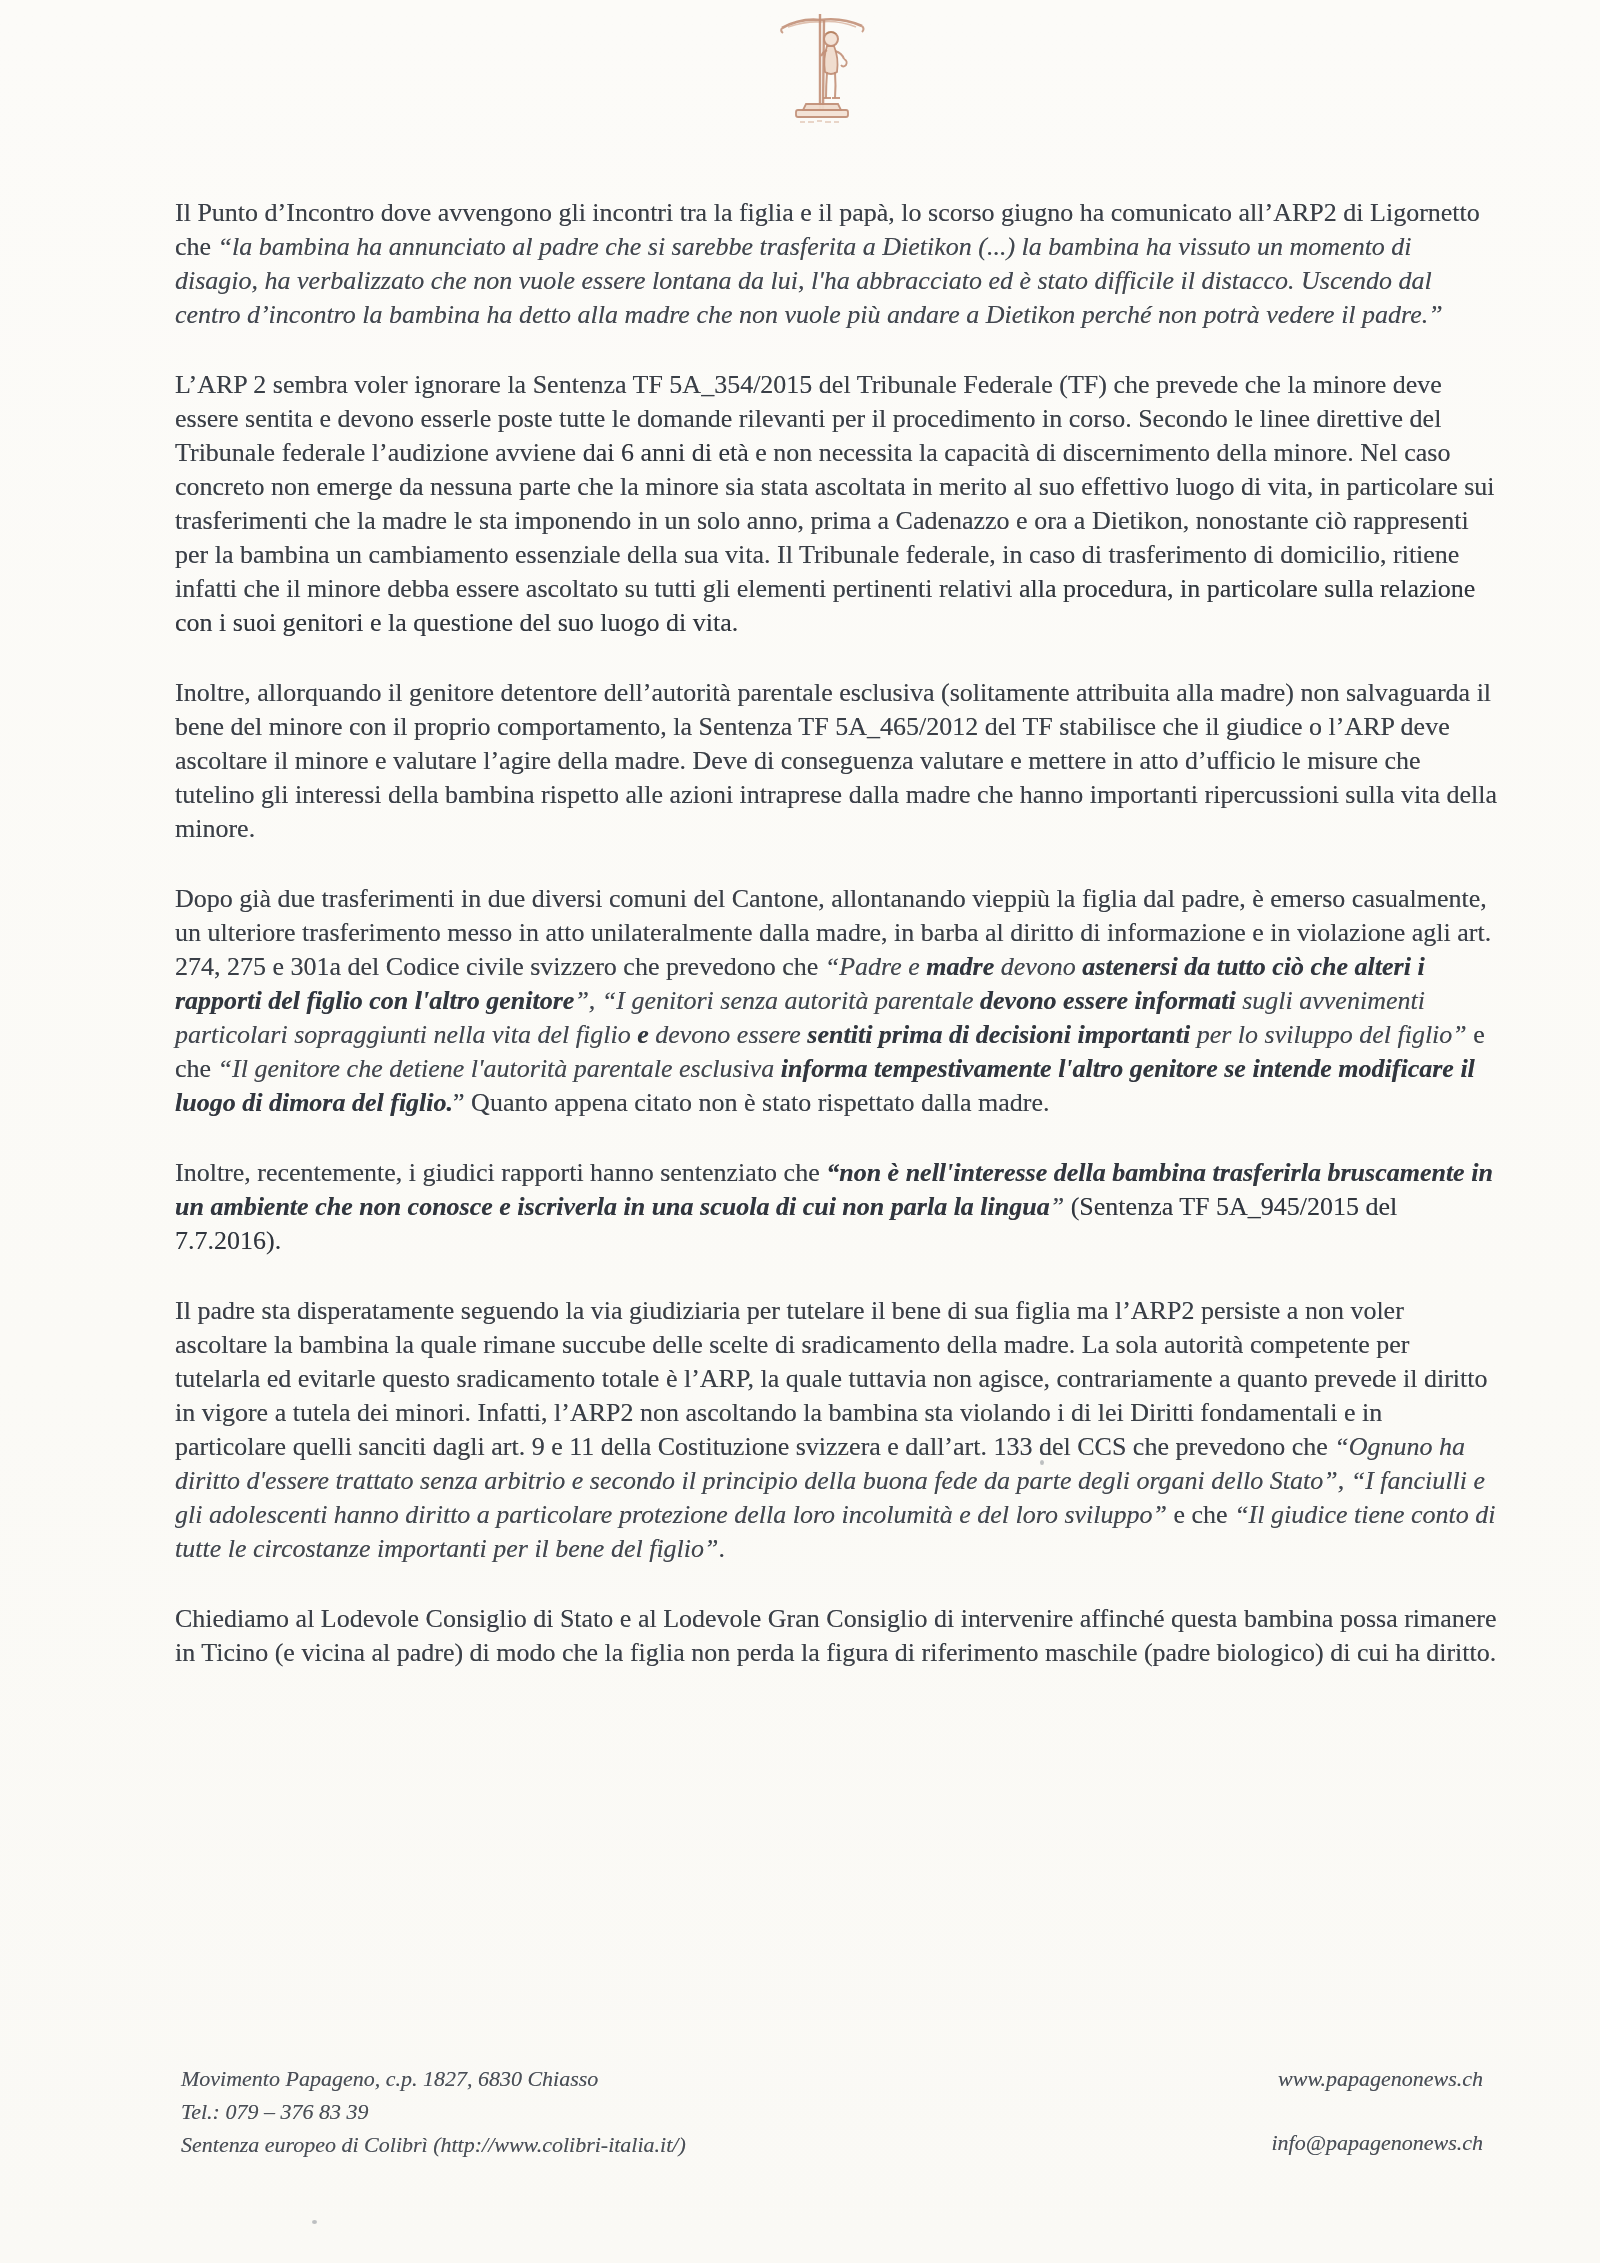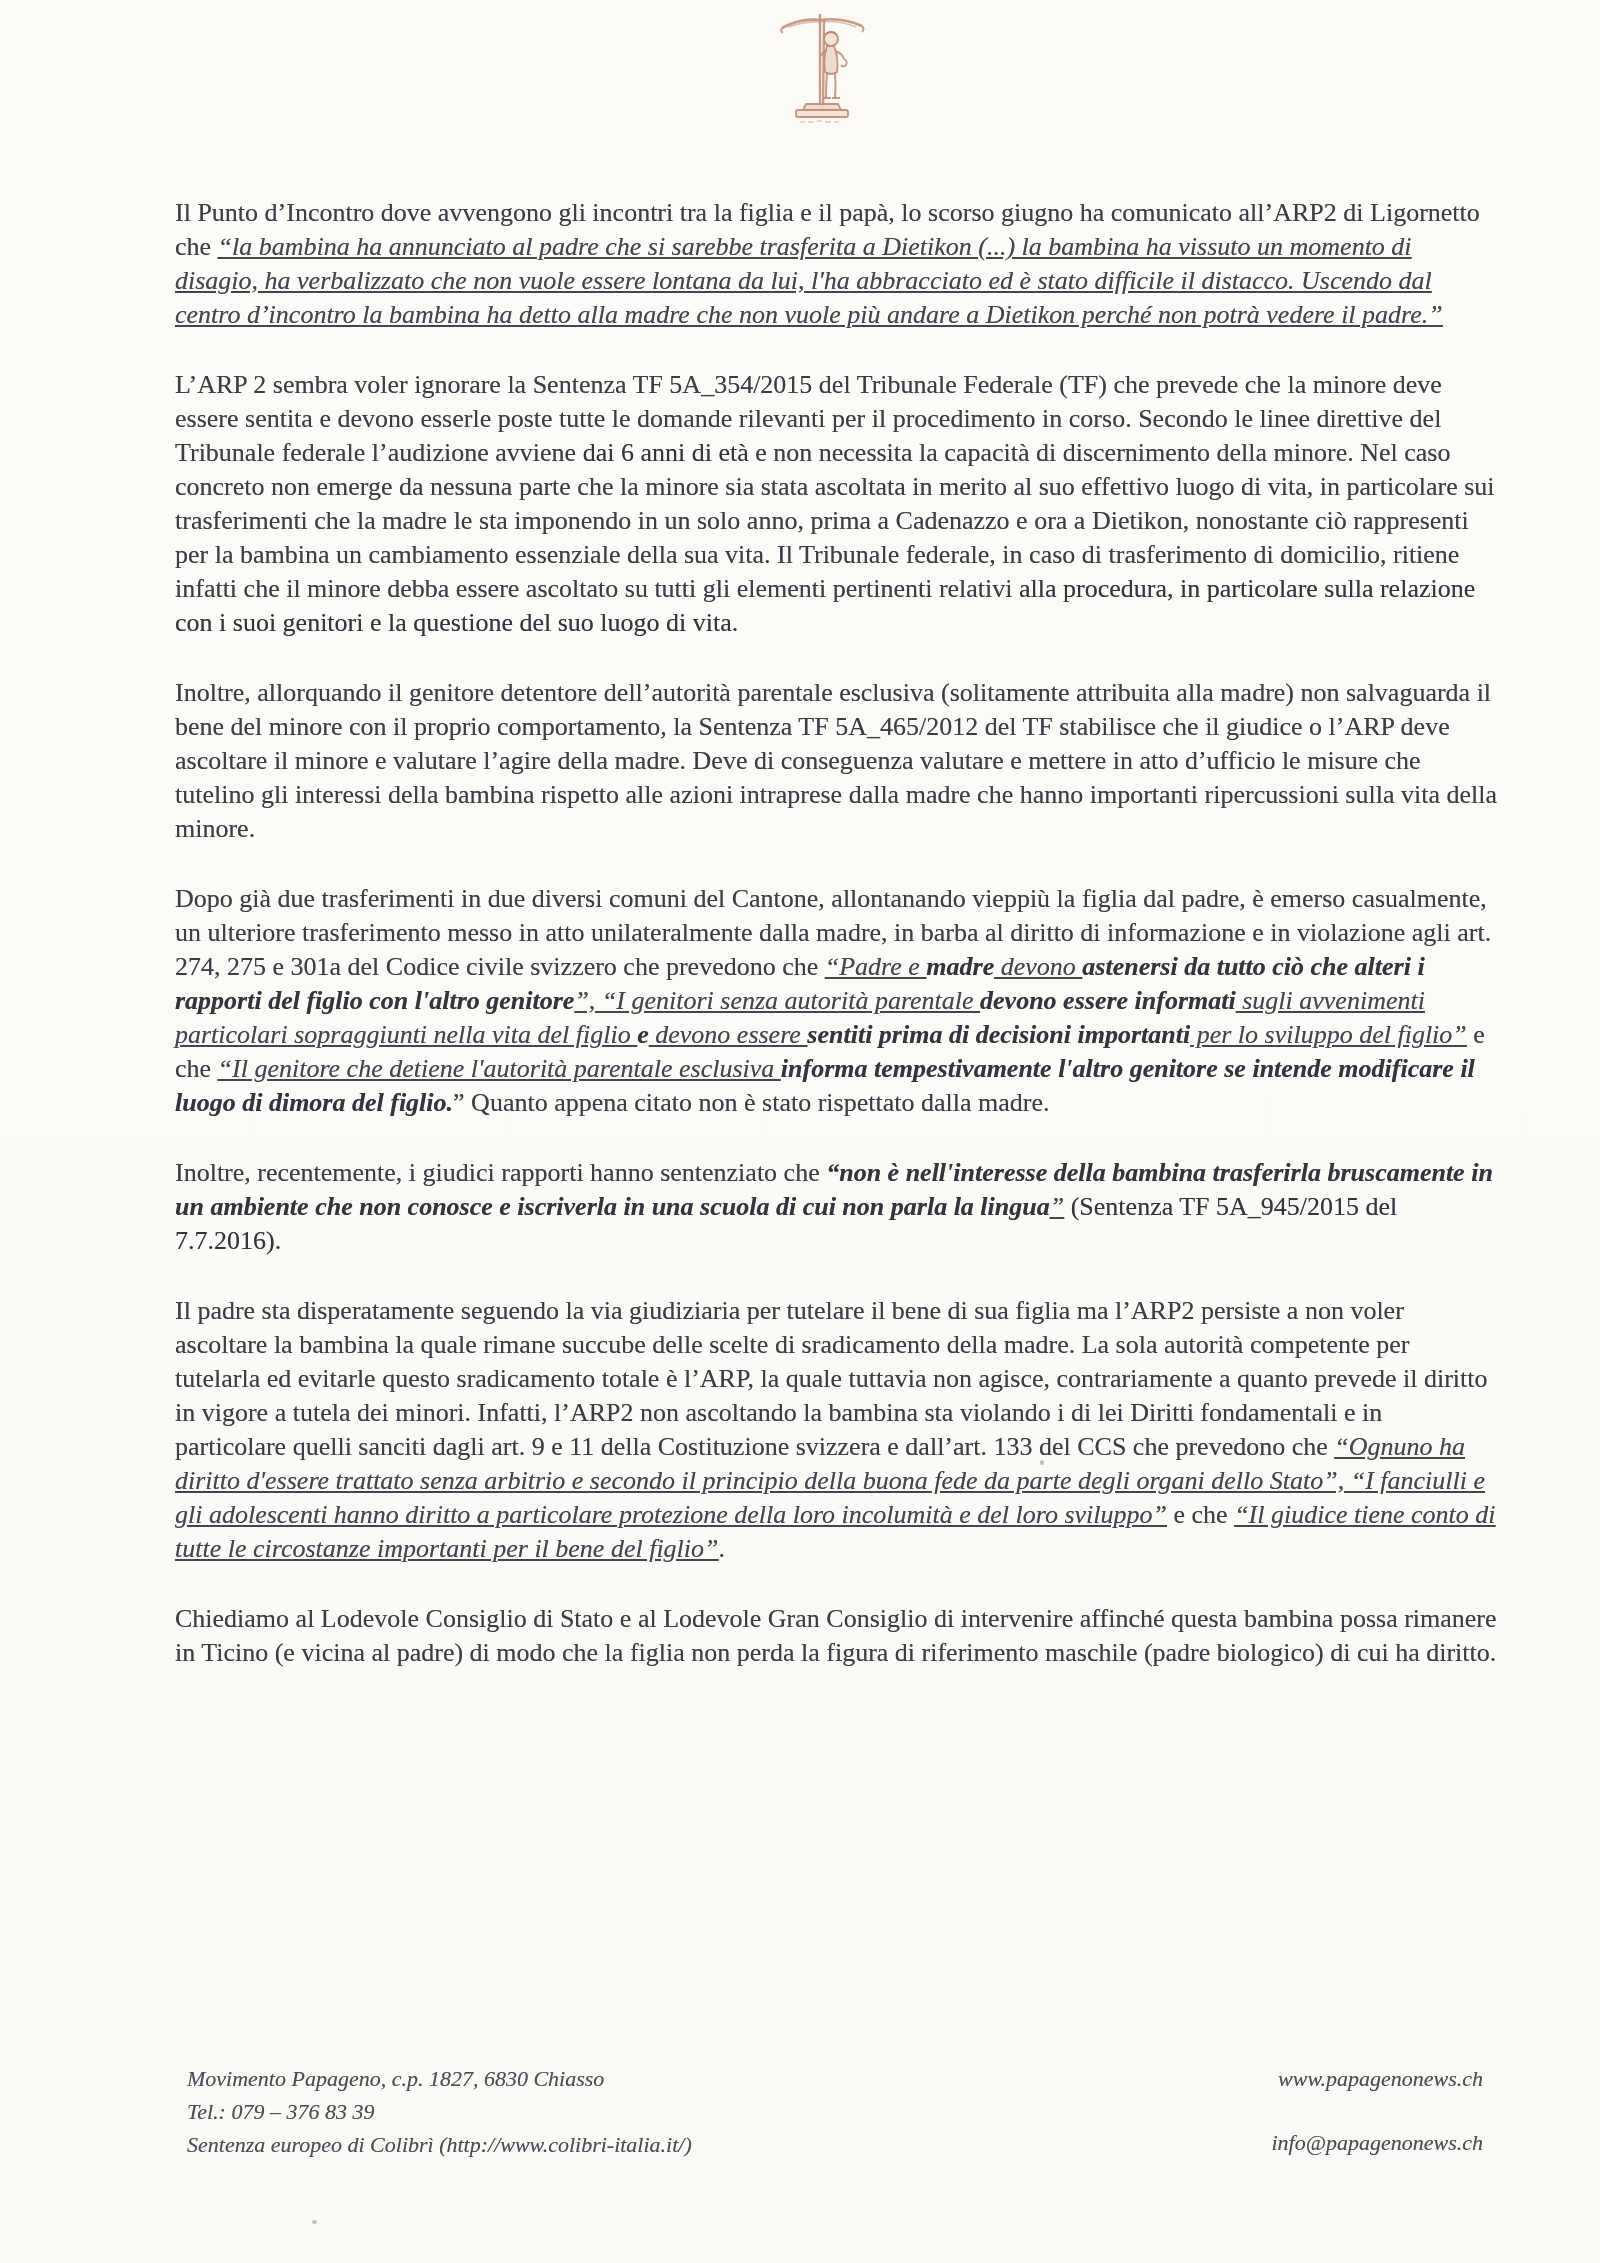--- a/index.html
+++ b/index.html
@@ -12,29 +12,29 @@
   }
   .page{position:absolute;inset:0;background:linear-gradient(180deg,#fcfbf8 0%,#fbfaf6 60%,#faf9f5 100%);}
   .logo{position:absolute;left:776px;top:6px;width:92px;height:122px;}
   .content{
     position:absolute;left:175px;top:196px;width:1324px;
     font-size:26px;line-height:34px;color:#3a3f47;
     text-shadow:0 0 0.6px rgba(58,63,71,0.55);
   }
   .para{margin:0 0 36px 0;}
   .run-r{font-style:normal;font-weight:normal;}
-  .run-i{font-style:italic;color:#42474f;text-decoration:underline;}
+  .run-i{font-style:italic;color:#42474f;}
   .run-b{font-weight:normal;color:#31363e;margin-top:48px;}
   .run-bi{font-weight:bold;font-style:italic;color:#31363e;}
   .footer{
     position:absolute;left:175px;right:104px;top:2062px;
     font-style:italic;font-size:22px;line-height:33px;color:#4a4f57;
     text-shadow:0 0 0.5px rgba(74,79,87,0.5);
   }
-  .footer-left{position:absolute;left:12px;top:0;}
+  .footer-left{position:absolute;left:6px;top:0;}
   .footer-right{position:absolute;right:13px;top:0;text-align:right;}
   .footer-right .line2{margin-top:31px;}
   .speck{position:absolute;background:#8a8f96;border-radius:50%;opacity:.55;}
   .speck.s1{left:1040px;top:1460px;width:4px;height:5px;}
   .speck.s2{left:312px;top:2220px;width:5px;height:4px;}
 </style>
 </head>
 <body>
 
 <div class="page">

